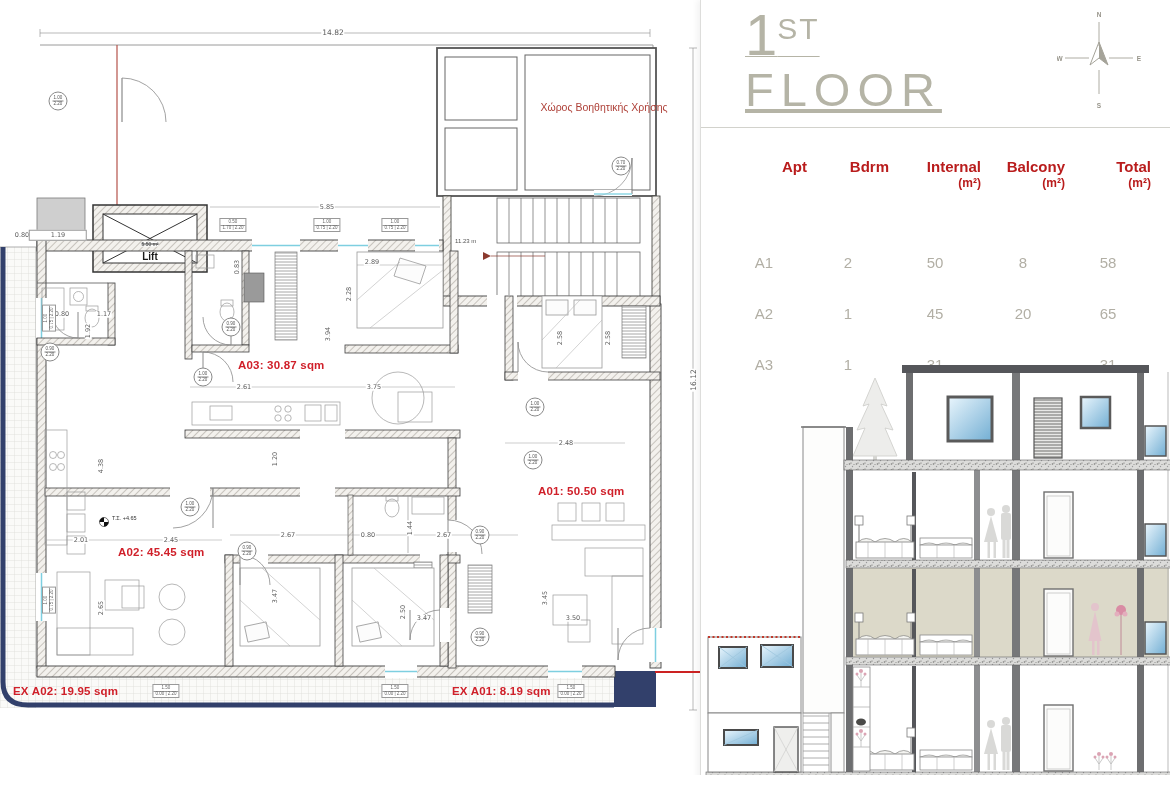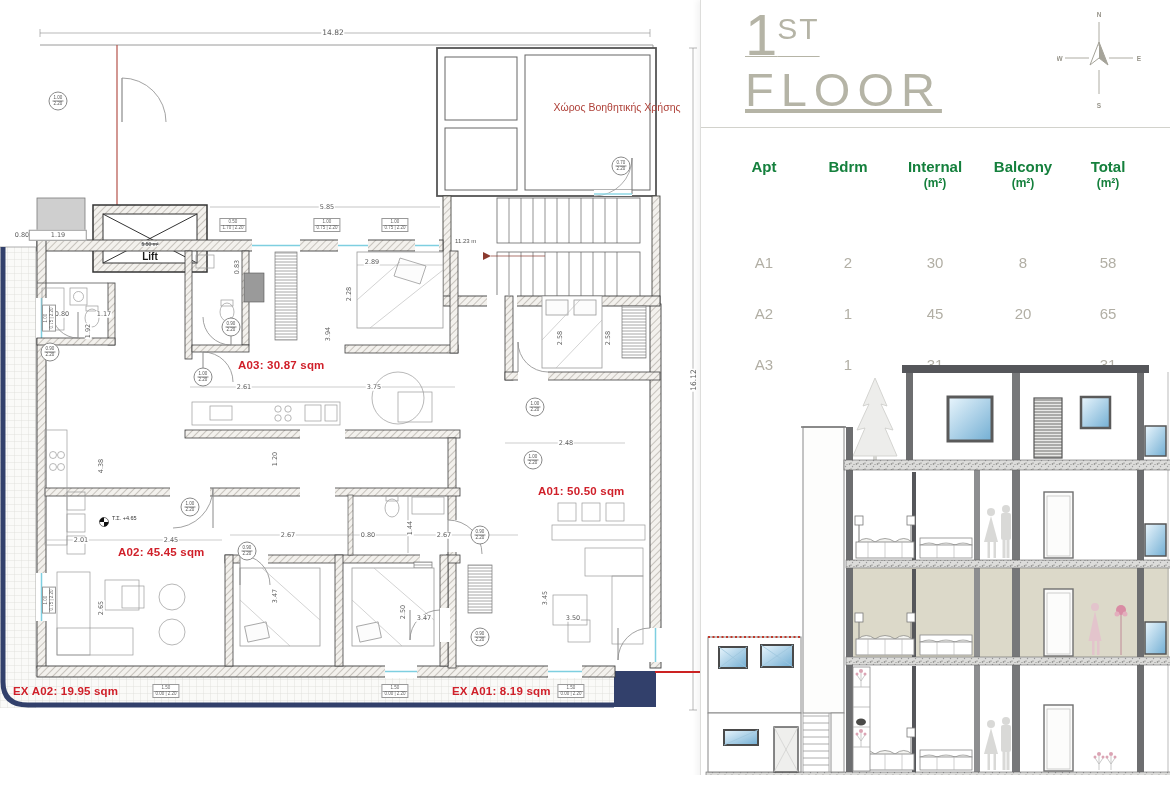--- a/index.html
+++ b/index.html
@@ -34,21 +34,21 @@
   .right-panel{position:absolute;left:700px;top:0;width:470px;height:785px;background:#fff;
                border-left:1px solid #dddddb;box-shadow:-3px 0 6px rgba(0,0,0,.05);}
   .panel-divider{position:absolute;left:0;top:127px;width:470px;height:1px;background:#d2d2cc;}
   .floor-title{position:absolute;left:44px;top:6px;color:#b5b4a6;font-weight:300;line-height:1;text-decoration:underline;}
   .floor-title .big1{font-size:58px;}
   .floor-title .st{font-size:30px;vertical-align:16px;letter-spacing:2px;}
   .floor-title .floor-word{font-size:47px;letter-spacing:7px;margin-top:2px;}
   .compass{position:absolute;left:356px;top:6px;}
   .apt-table{position:absolute;left:20px;top:158px;width:432px;}
   .tbl-grid{display:grid;grid-template-columns:86px 82px 92px 84px 86px;}
-  .tbl-head{color:#15803d;font-weight:bold;font-size:15px;text-align:center;line-height:1.2;}
+  .tbl-head{color:#b91c1c;font-weight:bold;font-size:15px;text-align:right;line-height:1.2;}
   .tbl-head .unit{font-size:12px;font-weight:bold;}
   .tbl-row{margin-top:34px;}
   .tbl-cell{color:#b2afa5;font-size:15px;text-align:center;}
   .tbl-spacer{height:30px;}
 </style>
 </head>
 <body>
 
 <div class="canvas">
 
@@ -332,21 +332,21 @@
   <span class="dim" style="left:288px;top:535px;">2.67</span>
   <span class="dim" style="left:368px;top:535px;">0.80</span>
   <span class="dim v" style="left:410px;top:528px;">1.44</span>
   <span class="dim" style="left:444px;top:535px;">2.67</span>
   <span class="dim v" style="left:275px;top:596px;">3.47</span>
   <span class="dim v" style="left:403px;top:612px;">2.50</span>
   <span class="dim" style="left:424px;top:618px;">3.47</span>
   <span class="dim v" style="left:545px;top:598px;">3.45</span>
   <span class="dim" style="left:573px;top:618px;">3.50</span>
 
-  <span class="greek-label" style="left:617px;top:107px;">Χώρος Βοηθητικής Χρήσης</span>
+  <span class="greek-label" style="left:604px;top:107px;">Χώρος Βοηθητικής Χρήσης</span>
   <span class="lift-area" style="left:150px;top:244px;">5.50 m²</span>
   <span class="lift-label" style="left:150px;top:257px;">Lift</span>
   <span class="tiny-label" style="left:112px;top:516px;">Τ.Σ. +4.65</span>
 
   <span class="red-label" style="left:238px;top:360px;">A03:  30.87 sqm</span>
   <span class="red-label" style="left:538px;top:486px;">A01:  50.50 sqm</span>
   <span class="red-label" style="left:118px;top:547px;">A02:  45.45 sqm</span>
   <span class="red-label" style="left:13px;top:686px;">EX A02:  19.95 sqm</span>
   <span class="red-label" style="left:452px;top:686px;">EX A01:  8.19 sqm</span>
 
@@ -473,21 +473,21 @@
           </div>
         <div class="tbl-head">
             <div>Total</div>
             <div class="unit">(m²)</div>
           </div>
       </div>
       <div class="tbl-spacer"></div>
       <div class="tbl-grid tbl-row">
         <div class="tbl-cell">A1</div>
         <div class="tbl-cell">2</div>
-        <div class="tbl-cell">30</div>
+        <div class="tbl-cell">50</div>
         <div class="tbl-cell">8</div>
         <div class="tbl-cell">58</div>
       </div>
       <div class="tbl-grid tbl-row">
         <div class="tbl-cell">A2</div>
         <div class="tbl-cell">1</div>
         <div class="tbl-cell">45</div>
         <div class="tbl-cell">20</div>
         <div class="tbl-cell">65</div>
       </div>

